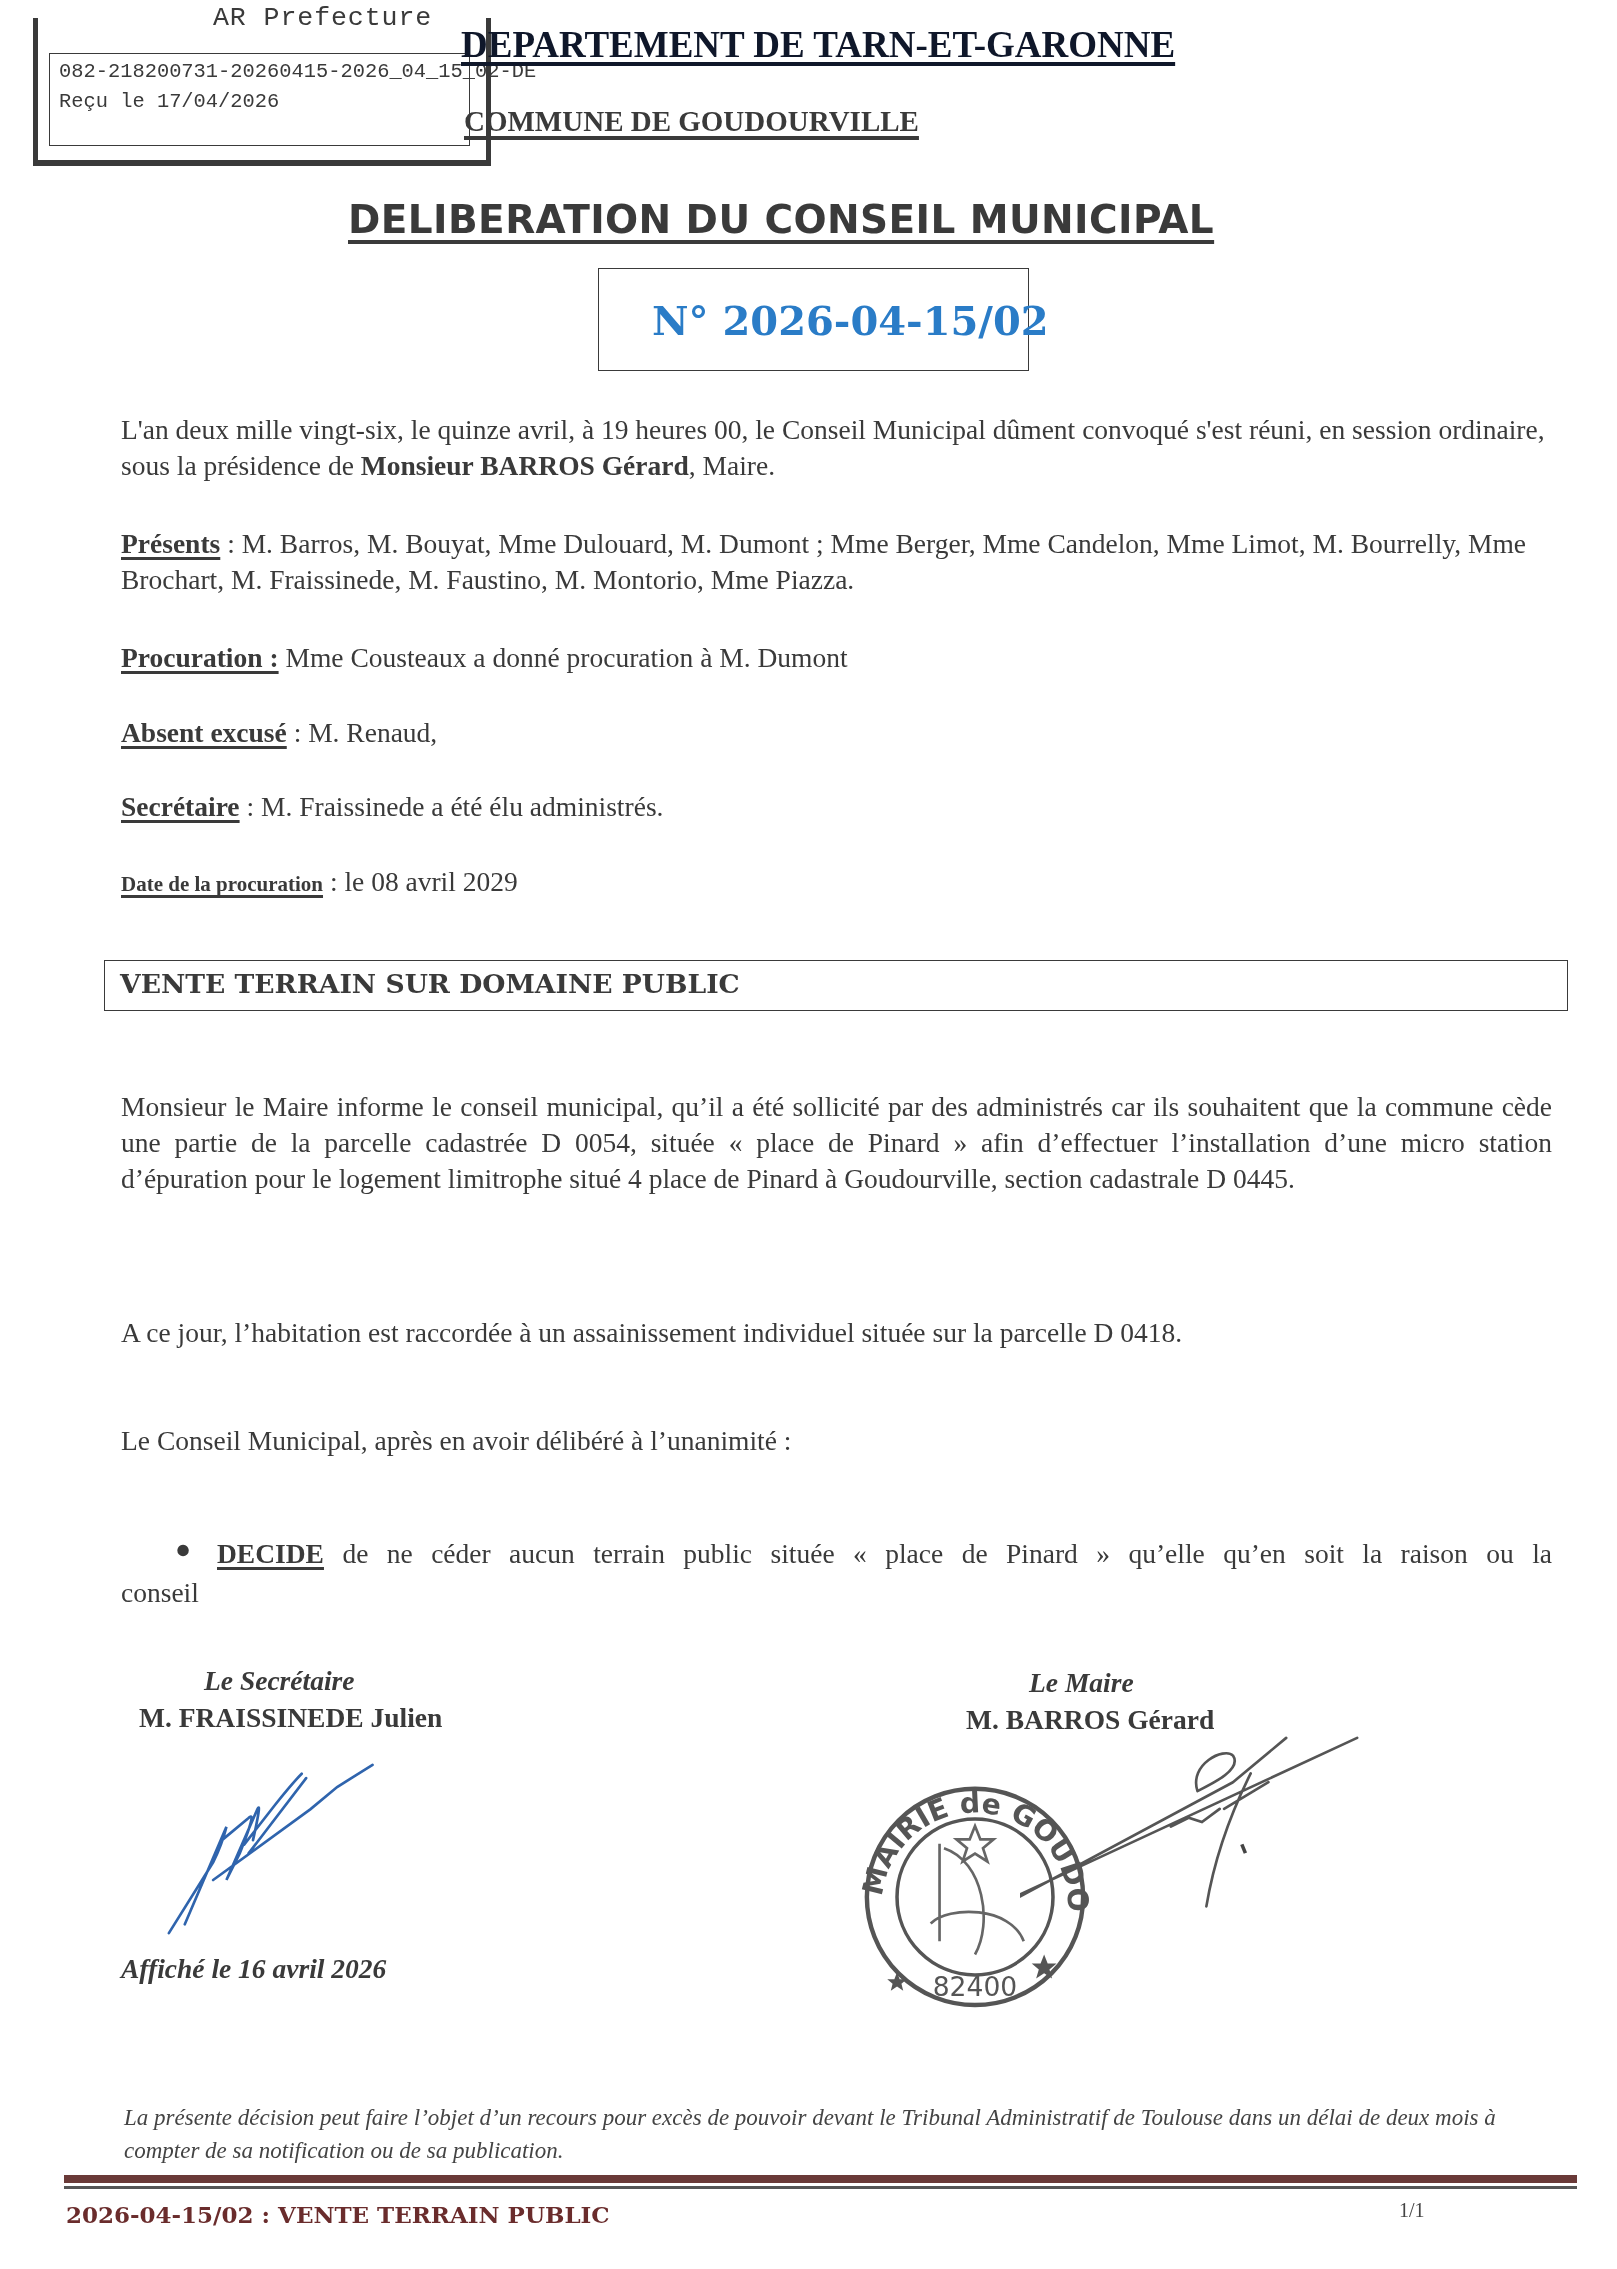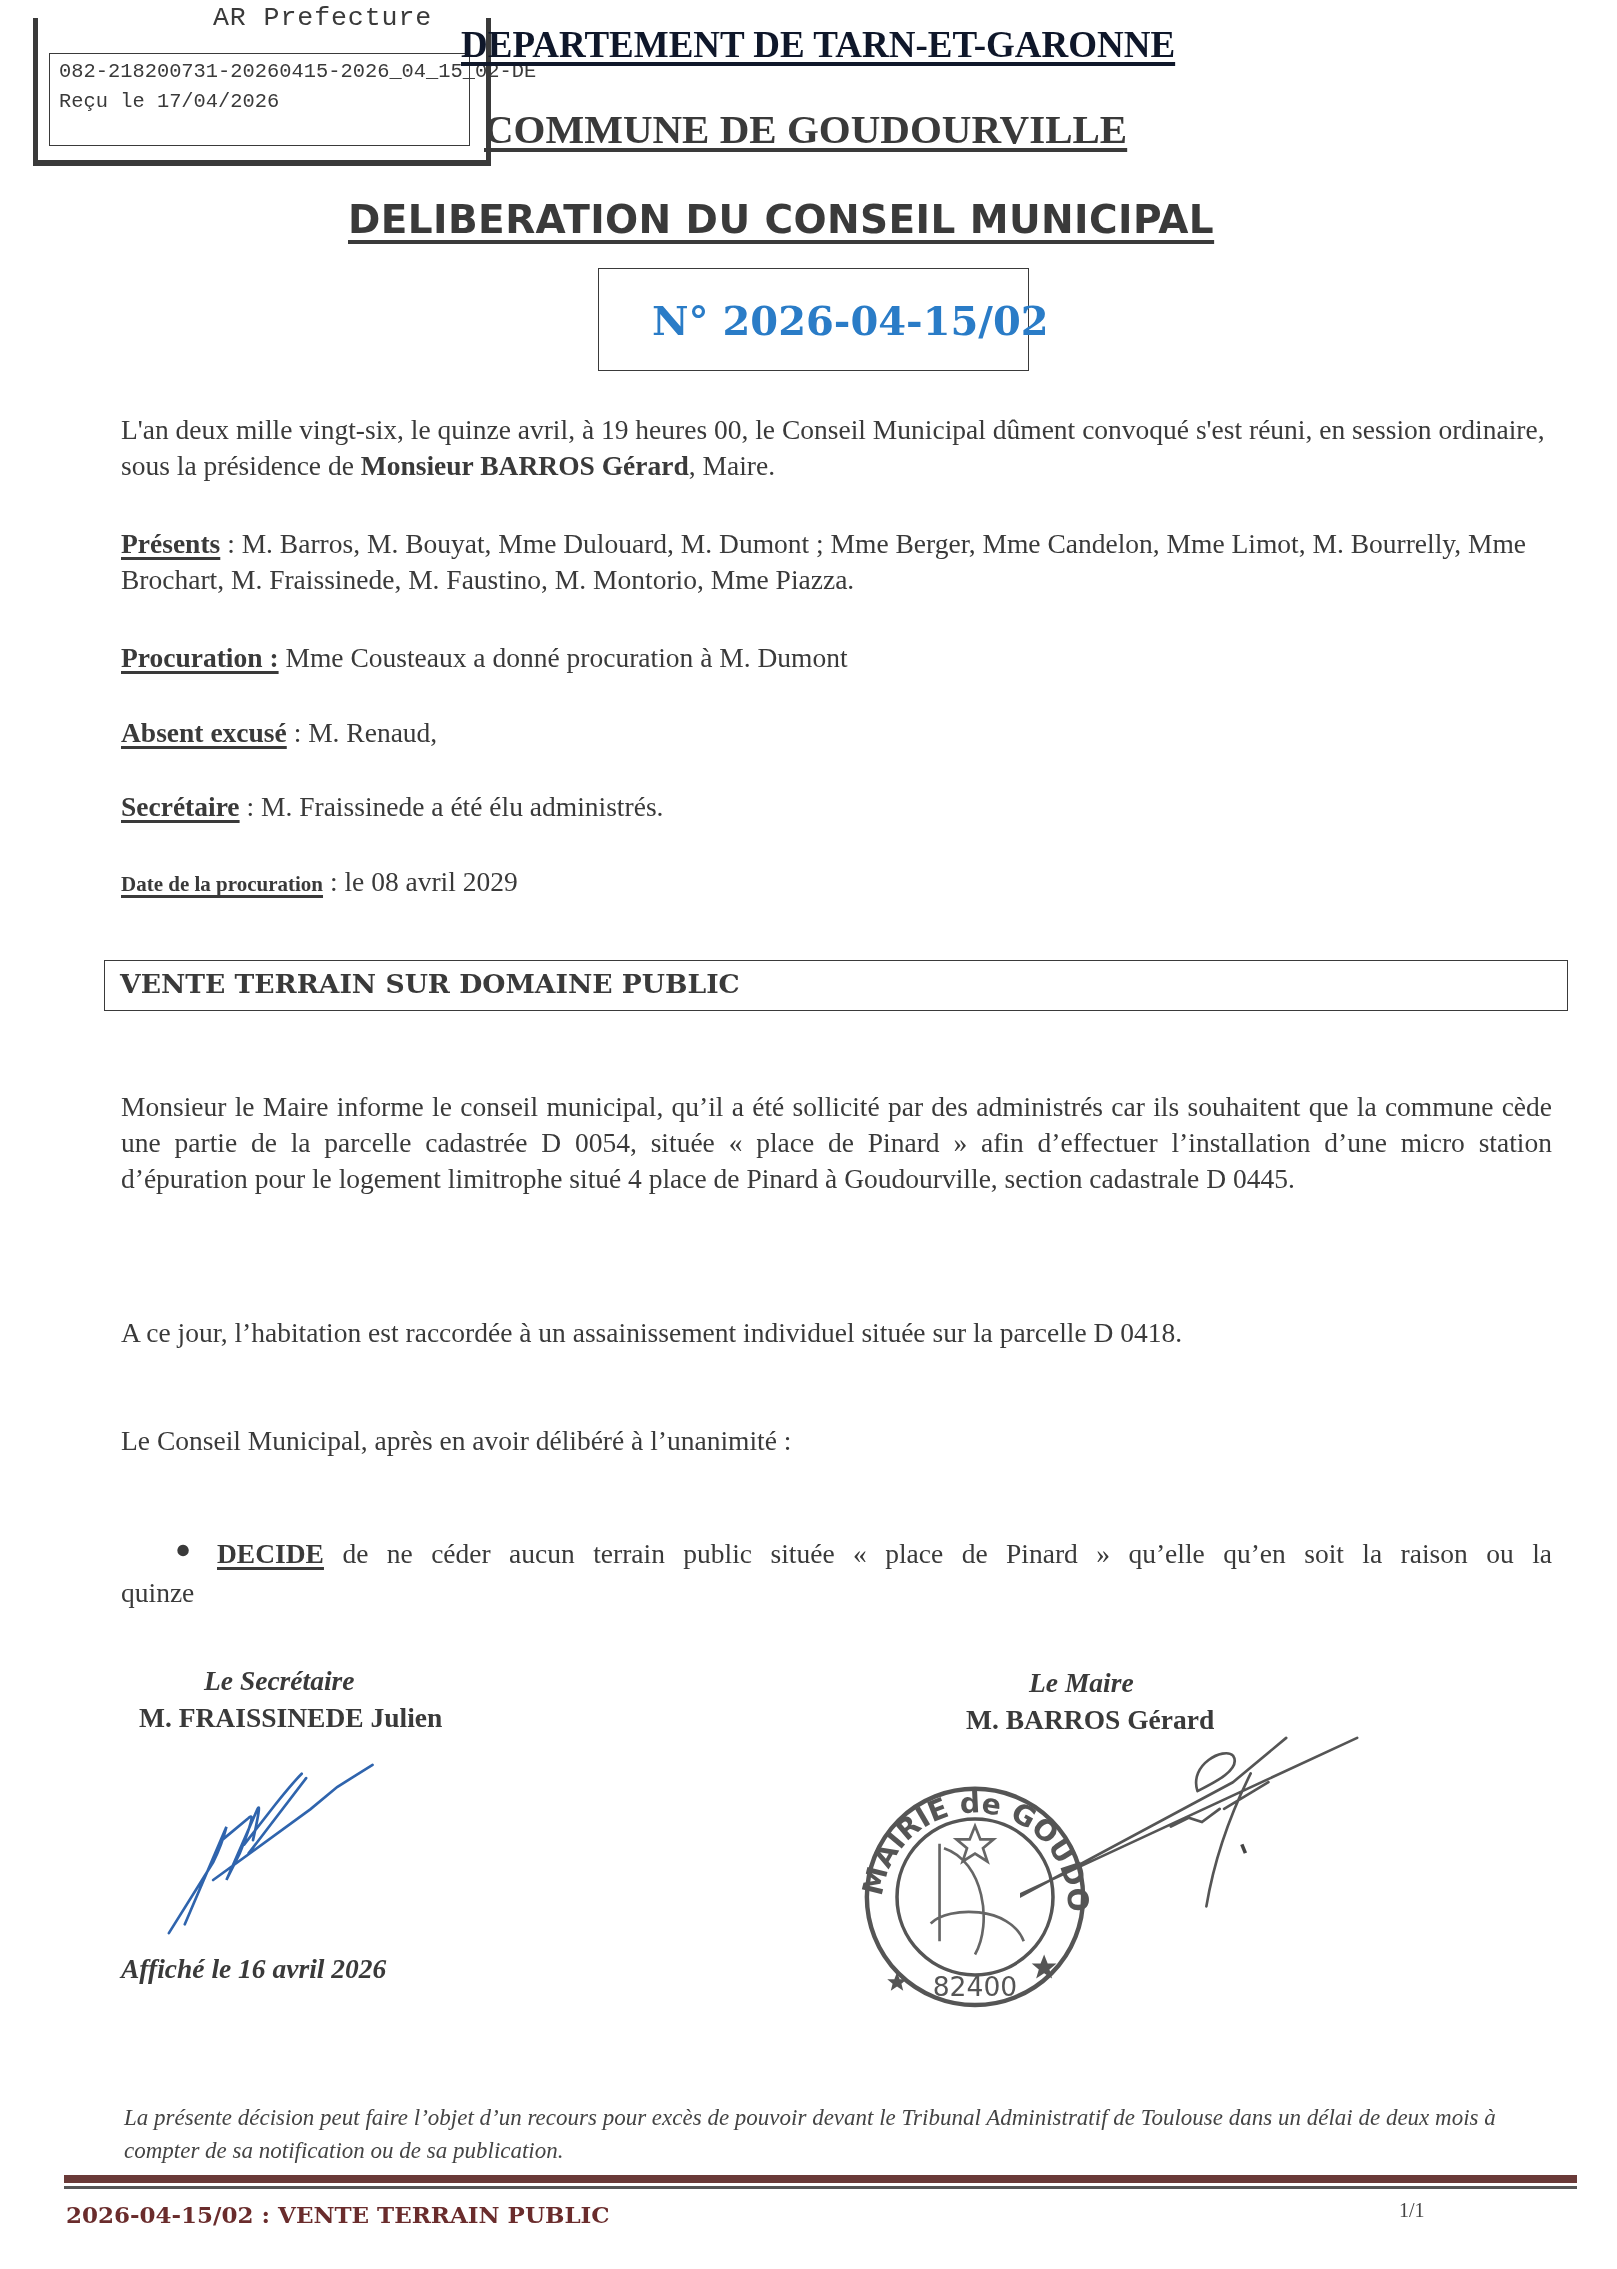--- a/index.html
+++ b/index.html
@@ -24,21 +24,21 @@
     border: 1.8px solid #3a3a3a;
   }
   .ar-line { font-family: "Liberation Mono", monospace; font-size: 20.4px; color: #3a3a3a; left: 59px; line-height: 23px; }
 
   .dept {
     left: 461px; top: 23px; font-size: 37px; font-weight: bold; color:#0f172a;
     text-decoration: underline; text-decoration-thickness: 3.5px; text-underline-offset: 5.3px;
     letter-spacing: 0px;
   }
   .commune {
-    left: 484px; top: 105px; font-size: 41px; font-weight: bold; color:#3a3a3a;
+    left: 464px; top: 105px; font-size: 29px; font-weight: bold; color:#3a3a3a;
     text-decoration: underline; text-decoration-thickness: 3.5px; text-underline-offset: 5.3px;
   }
   .delib {
     left: 348px; top: 197px; font-family: "DejaVu Sans", sans-serif; font-size: 39px; font-weight: bold; color:#3a3a3a;
     text-decoration: underline; text-decoration-thickness: 3.5px; text-underline-offset: 7px; letter-spacing: 0.4px;
   }
   .num-box {
     left: 598px; top: 268px; width: 431px; height: 103px; border: 1.8px solid #3a3a3a; box-sizing: border-box;
   }
   .num-text {
@@ -122,21 +122,21 @@
 <div class="abs subject-text">VENTE TERRAIN SUR DOMAINE PUBLIC</div>
 
 <div class="abs body-text justify" style="top:1089px">Monsieur le Maire informe le conseil municipal, qu’il a été sollicité par des administrés car ils souhaitent que la commune cède une partie de la parcelle cadastrée D 0054, située « place de Pinard » afin d’effectuer l’installation d’une micro station d’épuration pour le logement limitrophe situé 4 place de Pinard à Goudourville, section cadastrale D 0445.</div>
 <div class="abs body-text" style="top:1315px">A ce jour, l’habitation est raccordée à un assainissement individuel située sur la parcelle D 0418.</div>
 <div class="abs body-text" style="top:1423px">Le Conseil Municipal, après en avoir délibéré à l’unanimité :</div>
 
 <div class="abs bullet" style="top:1534px">●</div>
 <div class="abs decide-line" style="top:1536px">
   <span class="lbl">DECIDE</span><span> de ne céder aucun terrain public située « place de Pinard » qu’elle qu’en soit la raison ou la</span>
 </div>
-<div class="abs body-text" style="top:1575px">quinze</div>
+<div class="abs body-text" style="top:1575px">conseil</div>
 
 <div class="abs sig-role" style="left:204px; top:1665px">Le Secrétaire</div>
 <div class="abs sig-name" style="left:139px; top:1702px">M. FRAISSINEDE Julien</div>
 <div class="abs sig-role" style="left:1029px; top:1667px">Le Maire</div>
 <div class="abs sig-name" style="left:966px; top:1704px">M. BARROS Gérard</div>
 
 <svg class="abs signature-sec" viewBox="0 0 280 210">
   <path d="M10 200 L60 120 Q70 100 75 80 L28 190 M70 95 L100 70 Q110 60 90 110 L75 140 L110 60 Q115 50 105 95 M95 100 L130 55 Q150 30 160 20 M100 110 L165 25 M60 140 L170 60 L200 35 L240 10" fill="none" stroke="#2f64ad" stroke-width="3" stroke-linecap="round"></path>
 </svg>
 

